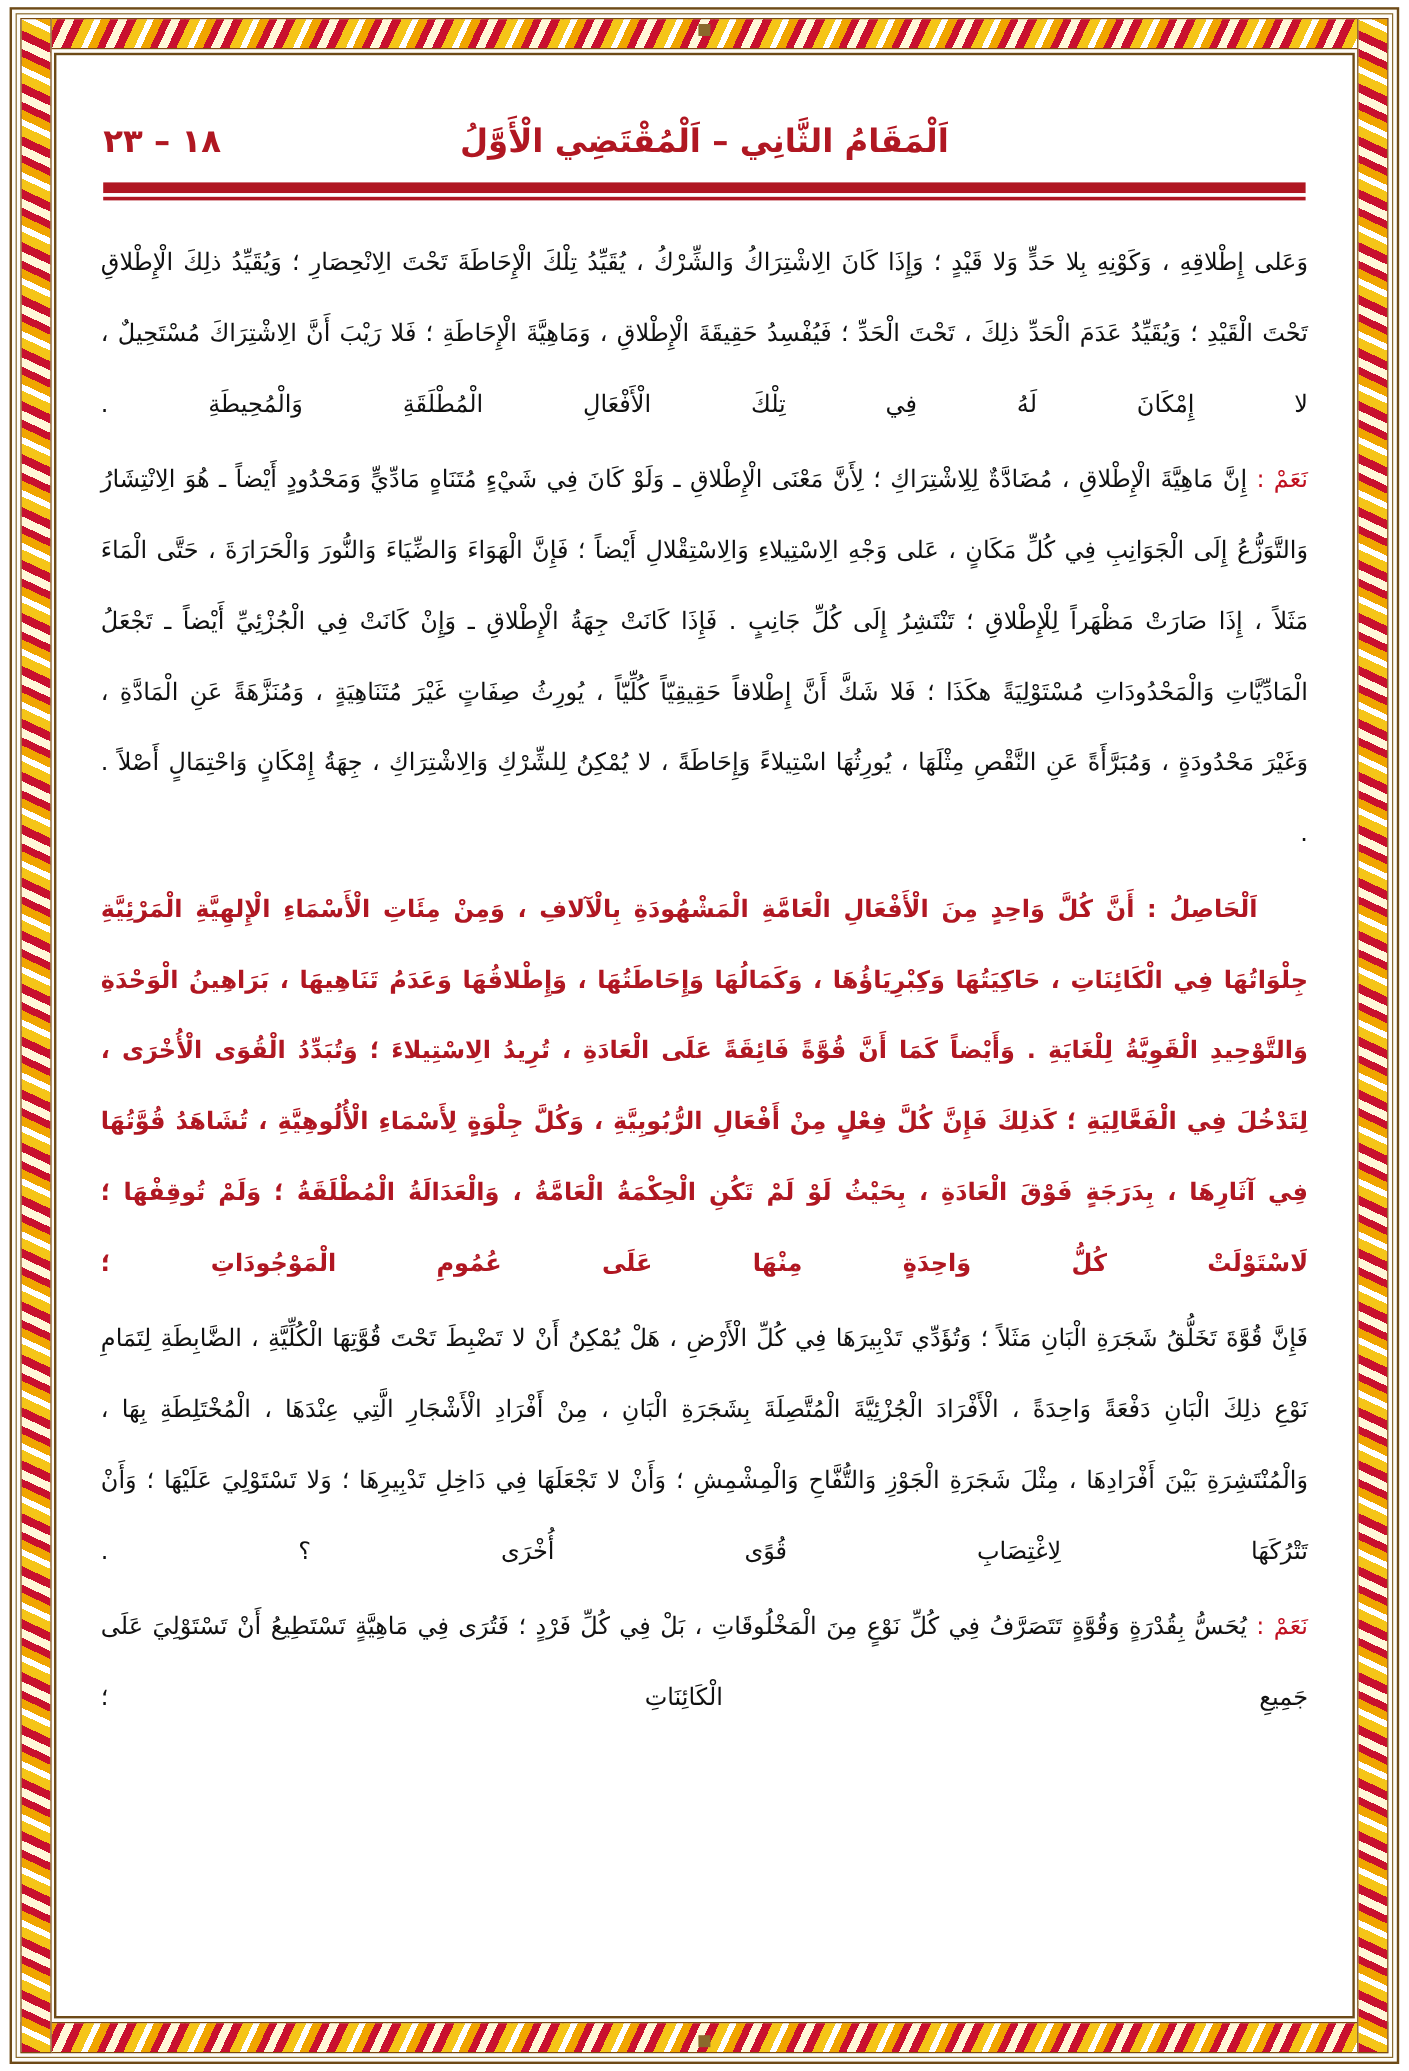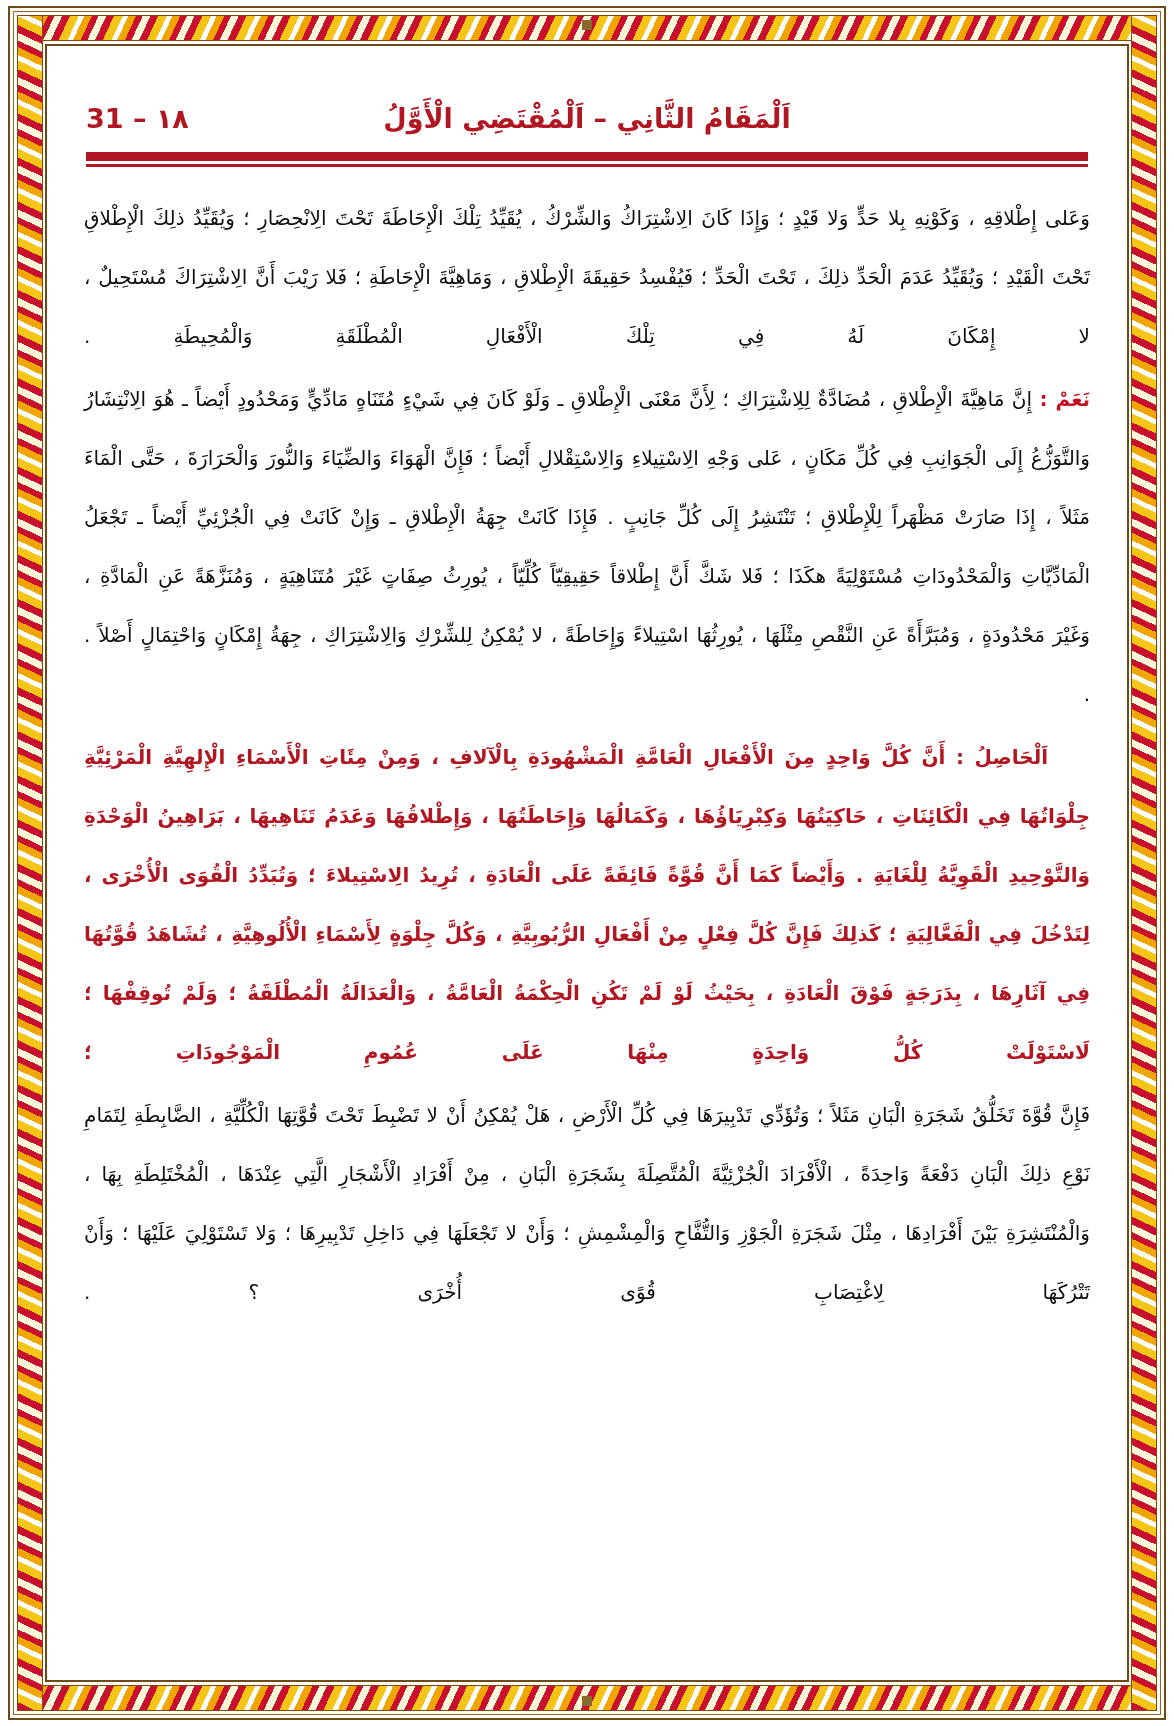--- a/index.html
+++ b/index.html
@@ -176,21 +176,21 @@
   .para {
     margin: 0 0 4px 0;
     font-size: 20px;
     line-height: 59px;
     letter-spacing: 0px;
     word-spacing: 1px;
   }
   .para.black { color: #111111; }
   .para.red   { color: #b01722; font-weight: bold; }
   .para.indent { text-indent: 42px; }
-  .hl-red { color: #c01020; font-weight: bold; }
+  .hl-red { color: #c01020; font-weight: normal; }
 </style>
 </head>
 <body>
 
 <div class="page">
 
   <div class="frame-outer"></div>
   <div class="frame-outer2"></div>
 
   <div class="ribbon ribbon-top">
@@ -200,36 +200,37 @@
     <div class="rail-tick b"></div>
   </div>
   <div class="ribbon ribbon-left"></div>
   <div class="ribbon ribbon-right"></div>
 
   <div class="keyline"></div>
 
   <div class="content">
 
     <div class="header-row">
-      <div class="page-range">١٨ – 31</div>
+      <div class="page-range">١٨ – ٢٣</div>
       <div class="chapter-title">اَلْمَقَامُ الثَّانِي – اَلْمُقْتَضِي الْأَوَّلُ</div>
     </div>
 
     <div class="rule-wrap">
       <div class="rule-thick"></div>
       <div class="rule-gap"></div>
       <div class="rule-thin"></div>
     </div>
 
     <div class="body-text">
 
       <p class="para black">وَعَلى إِطْلاقِهِ ، وَكَوْنِهِ بِلا حَدٍّ وَلا قَيْدٍ ؛ وَإِذَا كَانَ الِاشْتِرَاكُ وَالشِّرْكُ ، يُقَيِّدُ تِلْكَ الْإِحَاطَةَ تَحْتَ الِانْحِصَارِ ؛ وَيُقَيِّدُ ذلِكَ الْإِطْلاقِ تَحْتَ الْقَيْدِ ؛ وَيُقَيِّدُ عَدَمَ الْحَدِّ ذلِكَ ، تَحْتَ الْحَدِّ ؛ فَيُفْسِدُ حَقِيقَةَ الْإِطْلاقِ ، وَمَاهِيَّةَ الْإِحَاطَةِ ؛ فَلا رَيْبَ أَنَّ الِاشْتِرَاكَ مُسْتَحِيلٌ ، لا إِمْكَانَ لَهُ فِي تِلْكَ الْأَفْعَالِ الْمُطْلَقَةِ وَالْمُحِيطَةِ .</p>
 
       <p class="para black"><span class="hl-red">نَعَمْ :</span> <span>إِنَّ مَاهِيَّةَ الْإِطْلاقِ ، مُضَادَّةٌ لِلِاشْتِرَاكِ ؛ لِأَنَّ مَعْنَى الْإِطْلاقِ ـ وَلَوْ كَانَ فِي شَيْءٍ مُتَنَاهٍ مَادِّيٍّ وَمَحْدُودٍ أَيْضاً ـ هُوَ الِانْتِشَارُ وَالتَّوَزُّعُ إِلَى الْجَوَانِبِ فِي كُلِّ مَكَانٍ ، عَلى وَجْهِ الِاسْتِيلاءِ وَالِاسْتِقْلالِ أَيْضاً ؛ فَإِنَّ الْهَوَاءَ وَالضِّيَاءَ وَالنُّورَ وَالْحَرَارَةَ ، حَتَّى الْمَاءَ مَثَلاً ، إِذَا صَارَتْ مَظْهَراً لِلْإِطْلاقِ ؛ تَنْتَشِرُ إِلَى كُلِّ جَانِبٍ . فَإِذَا كَانَتْ جِهَةُ الْإِطْلاقِ ـ وَإِنْ كَانَتْ فِي الْجُزْئِيِّ أَيْضاً ـ تَجْعَلُ الْمَادِّيَّاتِ وَالْمَحْدُودَاتِ مُسْتَوْلِيَةً هكَذَا ؛ فَلا شَكَّ أَنَّ إِطْلاقاً حَقِيقِيّاً كُلِّيّاً ، يُورِثُ صِفَاتٍ غَيْرَ مُتَنَاهِيَةٍ ، وَمُنَزَّهَةً عَنِ الْمَادَّةِ ، وَغَيْرَ مَحْدُودَةٍ ، وَمُبَرَّأَةً عَنِ النَّقْصِ مِثْلَهَا ، يُورِثُهَا اسْتِيلاءً وَإِحَاطَةً ، لا يُمْكِنُ لِلشِّرْكِ وَالِاشْتِرَاكِ ، جِهَةُ إِمْكَانٍ وَاحْتِمَالٍ أَصْلاً . .</span></p>
 
       <p class="para red indent">اَلْحَاصِلُ : أَنَّ كُلَّ وَاحِدٍ مِنَ الْأَفْعَالِ الْعَامَّةِ الْمَشْهُودَةِ بِالْآلافِ ، وَمِنْ مِئَاتِ الْأَسْمَاءِ الْإِلهِيَّةِ الْمَرْئِيَّةِ جِلْوَاتُهَا فِي الْكَائِنَاتِ ، حَاكِيَتُهَا وَكِبْرِيَاؤُهَا ، وَكَمَالُهَا وَإِحَاطَتُهَا ، وَإِطْلاقُهَا وَعَدَمُ تَنَاهِيهَا ، بَرَاهِينُ الْوَحْدَةِ وَالتَّوْحِيدِ الْقَوِيَّةُ لِلْغَايَةِ . وَأَيْضاً كَمَا أَنَّ قُوَّةً فَائِقَةً عَلَى الْعَادَةِ ، تُرِيدُ الِاسْتِيلاءَ ؛ وَتُبَدِّدُ الْقُوَى الْأُخْرَى ، لِتَدْخُلَ فِي الْفَعَّالِيَةِ ؛ كَذلِكَ فَإِنَّ كُلَّ فِعْلٍ مِنْ أَفْعَالِ الرُّبُوبِيَّةِ ، وَكُلَّ جِلْوَةٍ لِأَسْمَاءِ الْأُلُوهِيَّةِ ، تُشَاهَدُ قُوَّتُهَا فِي آثَارِهَا ، بِدَرَجَةٍ فَوْقَ الْعَادَةِ ، بِحَيْثُ لَوْ لَمْ تَكُنِ الْحِكْمَةُ الْعَامَّةُ ، وَالْعَدَالَةُ الْمُطْلَقَةُ ؛ وَلَمْ تُوقِفْهَا ؛ لَاسْتَوْلَتْ كُلُّ وَاحِدَةٍ مِنْهَا عَلَى عُمُومِ الْمَوْجُودَاتِ ؛</p>
 
       <p class="para black">فَإِنَّ قُوَّةَ تَخَلُّقُ شَجَرَةِ الْبَانِ مَثَلاً ؛ وَتُؤَدِّي تَدْبِيرَهَا فِي كُلِّ الْأَرْضِ ، هَلْ يُمْكِنُ أَنْ لا تَضْبِطَ تَحْتَ قُوَّتِهَا الْكُلِّيَّةِ ، الضَّابِطَةِ لِتَمَامِ نَوْعِ ذلِكَ الْبَانِ دَفْعَةً وَاحِدَةً ، الْأَفْرَادَ الْجُزْئِيَّةَ الْمُتَّصِلَةَ بِشَجَرَةِ الْبَانِ ، مِنْ أَفْرَادِ الْأَشْجَارِ الَّتِي عِنْدَهَا ، الْمُخْتَلِطَةِ بِهَا ، وَالْمُنْتَشِرَةِ بَيْنَ أَفْرَادِهَا ، مِثْلَ شَجَرَةِ الْجَوْزِ وَالتُّفَّاحِ وَالْمِشْمِشِ ؛ وَأَنْ لا تَجْعَلَهَا فِي دَاخِلِ تَدْبِيرِهَا ؛ وَلا تَسْتَوْلِيَ عَلَيْهَا ؛ وَأَنْ تَتْرُكَهَا لِاغْتِصَابِ قُوًى أُخْرَى ؟ .</p>
 
+      <p class="para black"><span class="hl-red">نَعَمْ :</span> <span>يُحَسُّ بِقُدْرَةٍ وَقُوَّةٍ تَتَصَرَّفُ فِي كُلِّ نَوْعٍ مِنَ الْمَخْلُوقَاتِ ، بَلْ فِي كُلِّ فَرْدٍ ؛ فَتُرَى فِي مَاهِيَّةٍ تَسْتَطِيعُ أَنْ تَسْتَوْلِيَ عَلَى جَمِيعِ الْكَائِنَاتِ ؛</span></p>
 
     </div>
   </div>
 </div>
 
 </body></html>

